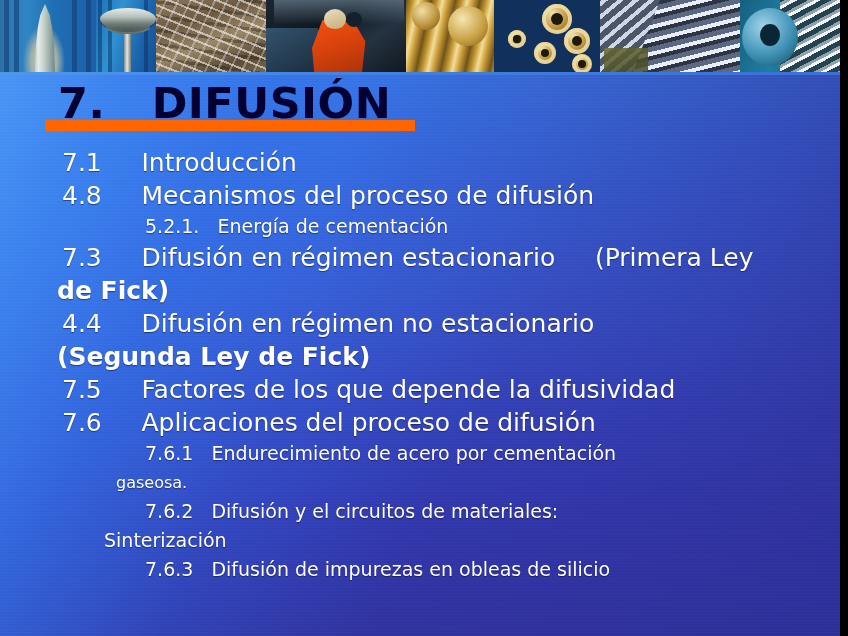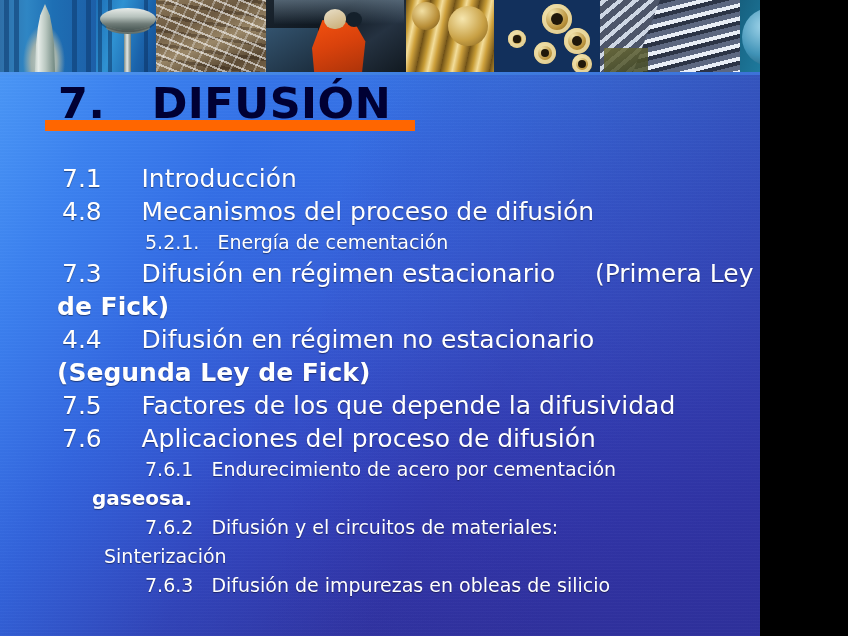--- a/index.html
+++ b/index.html
@@ -2,21 +2,21 @@
 <html><head>
 <meta charset="utf-8">
 <style>
   html, body {
     margin: 0;
     padding: 0;
     background: #000;
   }
   #slide {
     position: relative;
-    width: 760px;
+    width: 840px;
     height: 636px;
     overflow: hidden;
     font-family: "DejaVu Sans", "Liberation Sans", sans-serif;
     background: #2e31a0;
   }
 
   
   #bg-base {
     position: absolute;
     left: 0; top: 74px; width: 848px; height: 562px;
@@ -208,21 +208,20 @@
     left: 45px; top: 120px;
     width: 370px; height: 11px;
     background: #FF6600;
   }
 
   
   #outline {
     position: absolute;
     left: 0; top: 146px;
     width: 848px;
-    margin-top: 16px;
   }
   .line {
     color: #ffffff;
     white-space: pre;
     text-shadow: 0 1px 1px rgba(0,0,10,.45);
   }
   .lvl1 {
     font-size: 25px;
     line-height: 33px;
     padding-left: 62px;
@@ -237,24 +236,23 @@
     font-size: 19px;
     line-height: 29px;
     padding-left: 145px;
   }
   .cont2 {
     font-size: 19px;
     line-height: 29px;
     padding-left: 104px;
   }
   .lvl3 {
-    font-size: 20px;
+    font-size: 16px;
     line-height: 29px;
-    padding-left: 92px;
-    font-weight: bold;
+    padding-left: 116px;
   }
 </style>
 </head>
 <body>
 
 <div id="slide">
 
   <div id="bg-base"></div>
   <div id="bg-veil"></div>
   <div id="bg-bands"></div>

